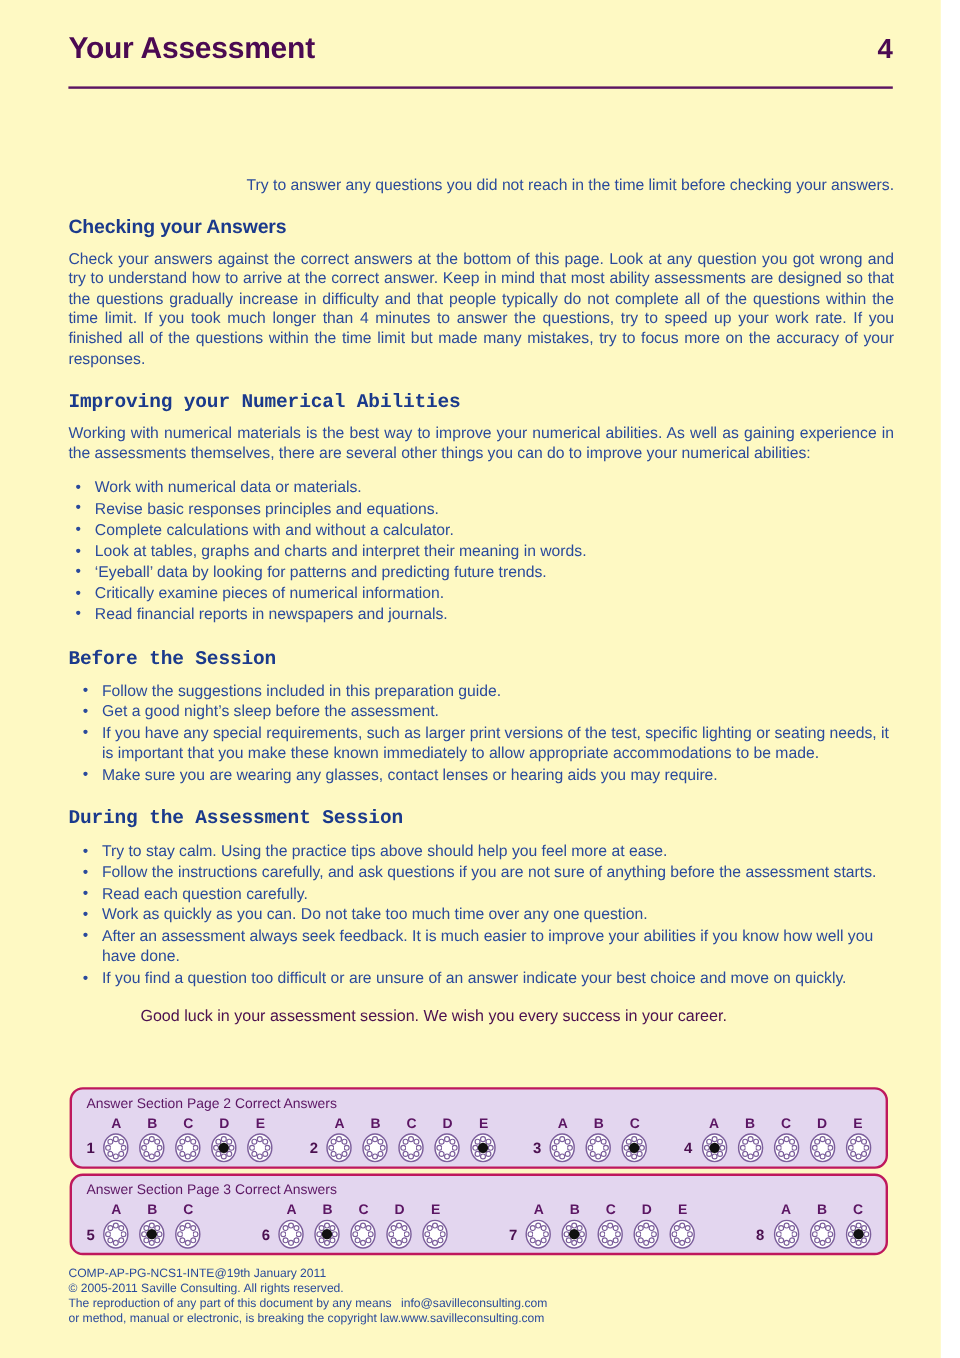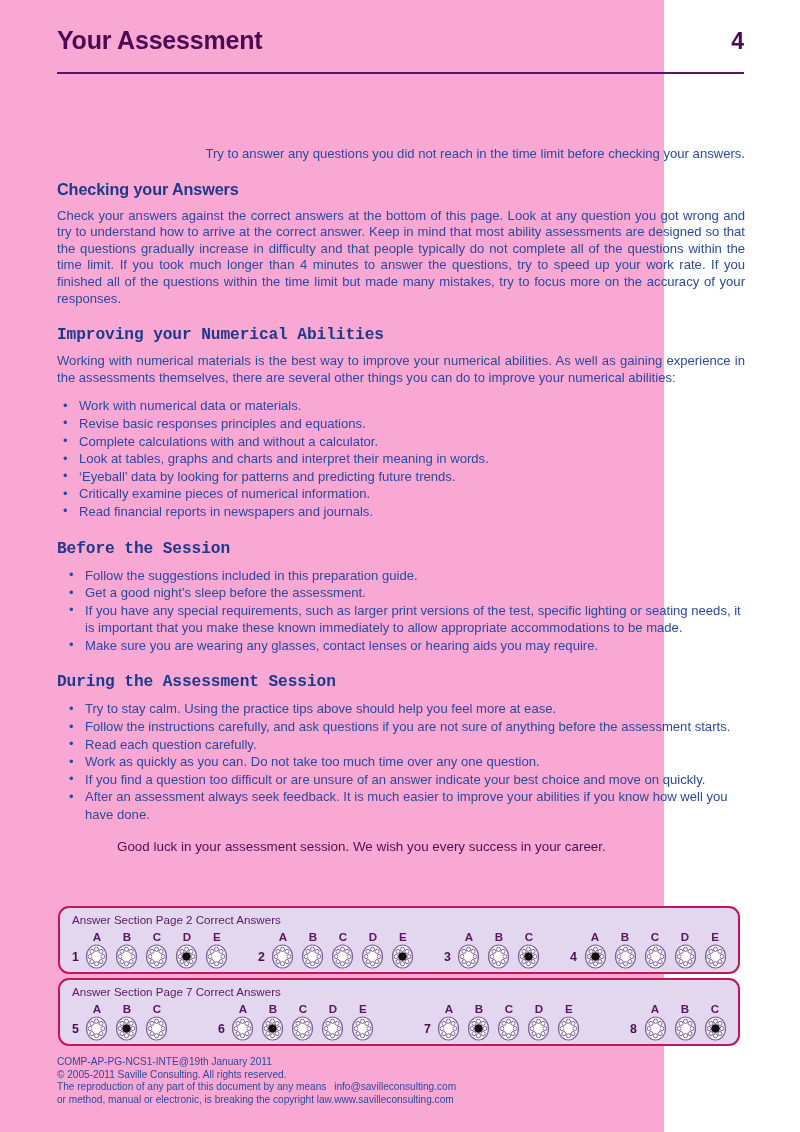--- a/index.html
+++ b/index.html
@@ -13,23 +13,23 @@
     height: 1132px;
     position: relative;
     font-family: "Liberation Sans", sans-serif;
     color: #23408e;
     overflow: hidden;
   }
 
   .page {
     position: absolute;
     left: 0; top: 0;
-    width: 664px;
+    width: 784px;
     height: 1132px;
-    background: #f9a8d4;
+    background: #fef9c3;
   }
 
   
   .header {
     position: absolute;
     left: 57px;
     top: 28px;
     width: 687px;
     display: flex;
     align-items: baseline;
@@ -256,22 +256,22 @@
       </ul>
     </div>
 
     <div class="section-block">
       <h2 class="section-heading spaced">During the Assessment Session</h2>
       <ul class="bullets indent-more">
         <li>Try to stay calm.  Using the practice tips above should help you feel more at ease.</li>
         <li>Follow the instructions carefully, and ask questions if you are not sure of anything before the assessment starts.</li>
         <li>Read each question carefully.</li>
         <li>Work as quickly as you can. Do not take too much time over any one question.</li>
+        <li>After an assessment always seek feedback.  It is much easier to improve your abilities if you know how well you have done.</li>
         <li>If you find a question too difficult or are unsure of an answer indicate your best choice and move on quickly.</li>
-        <li>After an assessment always seek feedback.  It is much easier to improve your abilities if you know how well you have done.</li>
       </ul>
     </div>
 
     <div class="goodluck">Good luck in your assessment session.  We wish you every success in your career.</div>
   </div>
 
   <div class="answer-box" id="answer-box-1">
     <div class="answer-box-title">Answer Section Page 2 Correct Answers</div>
     <div class="answer-row" id="row-1">
         <div class="qgroup">
@@ -592,21 +592,21 @@
                 <circle cx="6.97" cy="7.41" r="2.05" fill="none" stroke="#7c5f9c" stroke-width="1"></circle>
                 <circle cx="11.5" cy="12.5" r="4.3" fill="#ffffff"></circle>
               </svg>
             </span>
           </div>
         </div>
       </div>
   </div>
 
   <div class="answer-box" id="answer-box-2">
-    <div class="answer-box-title">Answer Section Page 7 Correct Answers</div>
+    <div class="answer-box-title">Answer Section Page 3 Correct Answers</div>
     <div class="answer-row" id="row-2">
         <div class="qgroup">
           <div class="qnum">5</div>
           <div class="opt">
             <div class="opt-letter">A</div>
             <span>
               <svg class="bubble" viewBox="0 0 23 25" xmlns="http://www.w3.org/2000/svg">
                 <ellipse cx="11.5" cy="12.5" rx="10" ry="11.5" fill="#ffffff" stroke="#7c5f9c" stroke-width="1.2"></ellipse>
                 <circle cx="11.50" cy="5.30" r="2.05" fill="none" stroke="#7c5f9c" stroke-width="1"></circle>
                 <circle cx="16.03" cy="7.41" r="2.05" fill="none" stroke="#7c5f9c" stroke-width="1"></circle>

